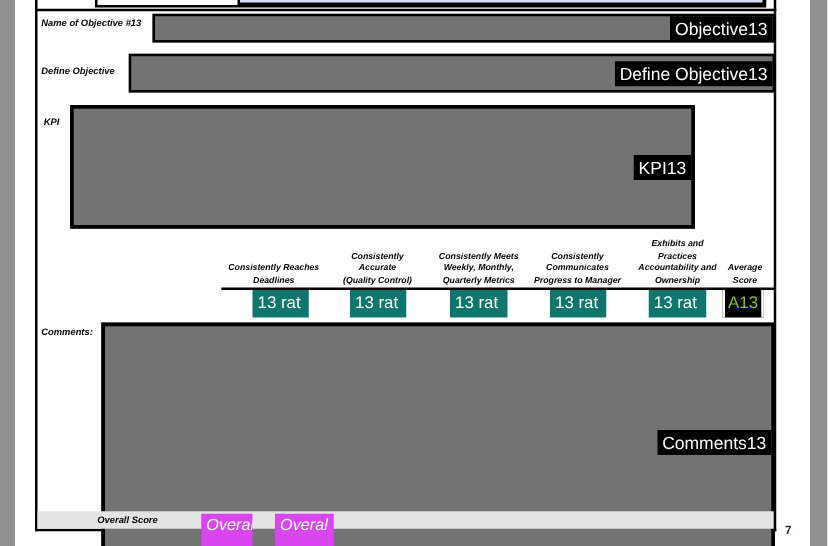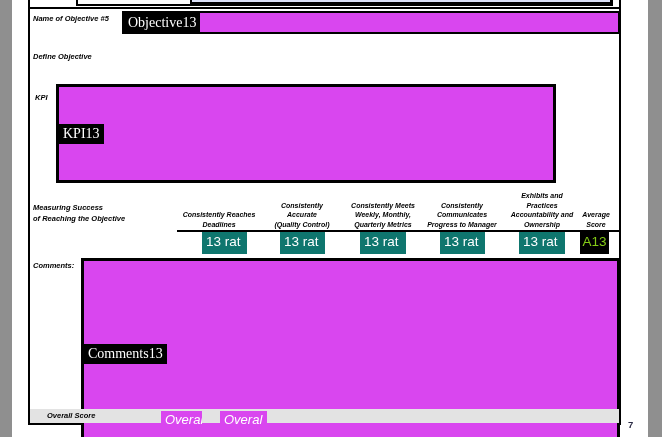--- a/index.html
+++ b/index.html
@@ -2,21 +2,21 @@
 <html><head>
 <meta charset="utf-8">
 <style>
   html,body{margin:0;padding:0;}
   body{background:#ffffff;font-family:"Liberation Sans",sans-serif;}
   .screen{position:relative;width:662px;height:437px;background:#ffffff;overflow:hidden;}
   .abs{position:absolute;}
   .gutter{background:#8f8f8f;top:0;height:437px;}
   .line{background:#000;}
   .lbl{font-size:7.5px;font-weight:bold;font-style:italic;color:#000;white-space:pre-line;line-height:10.5px;}
-  .field{background:#d946ef;border:2px solid #000;display:flex;align-items:center;justify-content:flex-start;box-sizing:border-box;font-family:Liberation Serif, serif;}
+  .field{background:#737373;border:2px solid #000;display:flex;align-items:center;justify-content:flex-end;box-sizing:border-box;}
   .field.thick{border-width:3px;}
   .hl{display:inline-block;background:#000;color:#fff;font-size:14px;line-height:18px;padding:1px 4px;white-space:nowrap;}
   .colhdr{font-size:7px;font-weight:bold;font-style:italic;text-align:center;white-space:pre-line;line-height:9.5px;display:flex;align-items:flex-end;justify-content:center;box-sizing:border-box;}
   .ratecell{background:#0f766e;color:#fff;font-size:13.5px;line-height:20px;padding-left:4px;overflow:hidden;white-space:nowrap;box-sizing:border-box;height:22px;}
   .avgcell{background:#000;color:#84cc16;font-size:13.5px;line-height:20px;text-align:center;border-left:2px solid #fff;border-right:2px solid #fff;overflow:hidden;white-space:nowrap;box-sizing:border-box;height:22px;}
   .band{background:#e3e3e3;}
   .ovcell{background:#d946ef;color:#fff;font-size:13px;line-height:17px;padding-left:4px;overflow:hidden;white-space:nowrap;box-sizing:border-box;height:29px;font-style:italic;}
   .pagenum{font-size:9.5px;font-weight:bold;color:#2a2a44;}
 </style>
 </head>
@@ -28,34 +28,35 @@
   <div class="abs gutter" style="left:648px;width:14px;"></div>
 
   <div class="abs" style="left:76px;top:-16px;width:537px;height:22px;border:2px solid #000;background:#fff;box-sizing:border-box;"></div>
   <div class="abs" style="left:190px;top:-10px;width:422px;height:14px;border:2px solid #000;background:#dce1f8;box-sizing:border-box;"></div>
 
   <div class="abs line" style="left:28px;top:0;width:2px;height:425px;"></div>
   <div class="abs line" style="left:619px;top:0;width:2px;height:425px;"></div>
   <div class="abs line" style="left:28px;top:423px;width:593px;height:2px;"></div>
   <div class="abs line" style="left:28px;top:7px;width:593px;height:2px;"></div>
 
-  <div class="abs lbl" style="left:33px;top:14px;width:88px;">Name of Objective #5</div>
+  <div class="abs lbl" style="left:33px;top:14px;width:88px;">Name of Objective #13</div>
   <div class="abs field" style="left:122px;top:11px;width:498px;height:23px;">
     <span class="hl">Objective13</span>
   </div>
 
   <div class="abs lbl" style="left:33px;top:52px;width:88px;">Define Objective</div>
+  <div class="abs field" style="left:103px;top:43px;width:517px;height:31px;">
+    <span class="hl">Define Objective13</span>
+  </div>
 
   <div class="abs lbl" style="left:35px;top:93px;width:40px;">KPI</div>
   <div class="abs field thick" style="left:56px;top:84px;width:500px;height:99px;">
     <span class="hl">KPI13</span>
   </div>
 
-  <div class="abs lbl" style="left:33px;top:203px;width:130px;">Measuring Success
-of Reaching the Objective</div>
 
   <div class="abs colhdr" style="left:173px;top:201px;width:92px;height:28px;">Consistently Reaches
 Deadlines</div>
   <div class="abs colhdr" style="left:260px;top:192px;width:84px;height:37px;">Consistently
 Accurate
 (Quality Control)</div>
   <div class="abs colhdr" style="left:337px;top:192px;width:92px;height:37px;">Consistently Meets
 Weekly, Monthly,
 Quarterly Metrics</div>
   <div class="abs colhdr" style="left:412px;top:192px;width:100px;height:37px;">Consistently
@@ -76,19 +77,19 @@
   <div class="abs ratecell" style="left:440px;top:232px;width:45px;">13 rat</div>
   <div class="abs ratecell" style="left:519px;top:232px;width:46px;">13 rat</div>
   <div class="abs avgcell" style="left:578px;top:232px;width:33px;">A13</div>
 
   <div class="abs lbl" style="left:33px;top:261px;width:60px;">Comments:</div>
   <div class="abs field thick" style="left:81px;top:258px;width:539px;height:192px;">
     <span class="hl">Comments13</span>
   </div>
 
   <div class="abs band" style="left:30px;top:409px;width:589px;height:14px;"></div>
-  <div class="abs lbl" style="left:47px;top:411px;width:110px;text-align:left;">Overall Score</div>
+  <div class="abs lbl" style="left:47px;top:411px;width:110px;text-align:center;">Overall Score</div>
   <div class="abs ovcell" style="left:161px;top:411px;width:41px;">Overal</div>
   <div class="abs ovcell" style="left:220px;top:411px;width:47px;">Overal</div>
 
   <div class="abs pagenum" style="left:628px;top:419px;">7</div>
 
 </div>
 
 </body></html>

